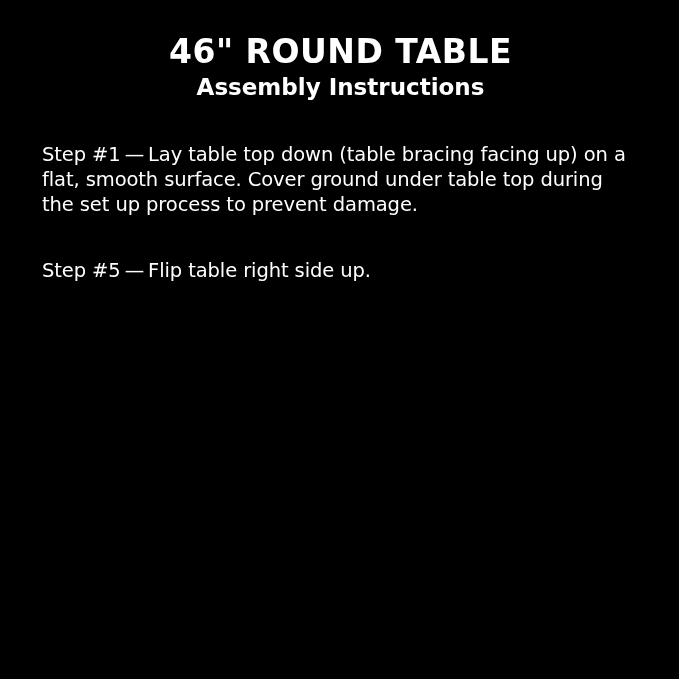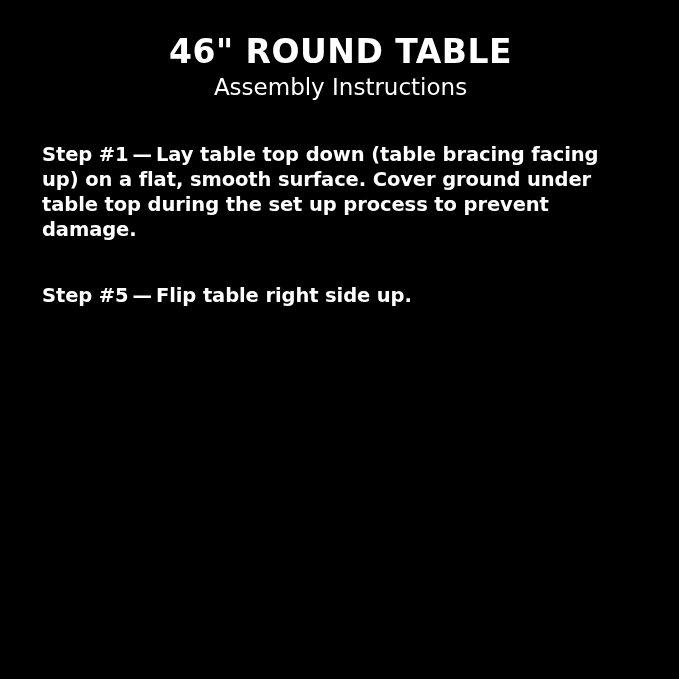--- a/index.html
+++ b/index.html
@@ -26,31 +26,31 @@
     text-align: center;
     font-size: 33px;
     font-weight: bold;
     letter-spacing: 0.5px;
     line-height: 1.1;
     margin: 0 0 4px 0;
   }
   .subtitle {
     text-align: center;
     font-size: 23px;
-    font-weight: normal;
+    font-weight: bold;
     line-height: 1.2;
     margin: 0 0 22px 0;
   }
   .steps {
     display: flex;
     flex-direction: column;
   }
   .step {
     font-size: 19.5px;
-    font-weight: bold;
+    font-weight: normal;
     line-height: 1.28;
     margin-bottom: 21px;
     letter-spacing: -0.1px;
   }
   .step:last-child {
     margin-bottom: 8px;
   }
   .step-label {
     white-space: nowrap;
   }

